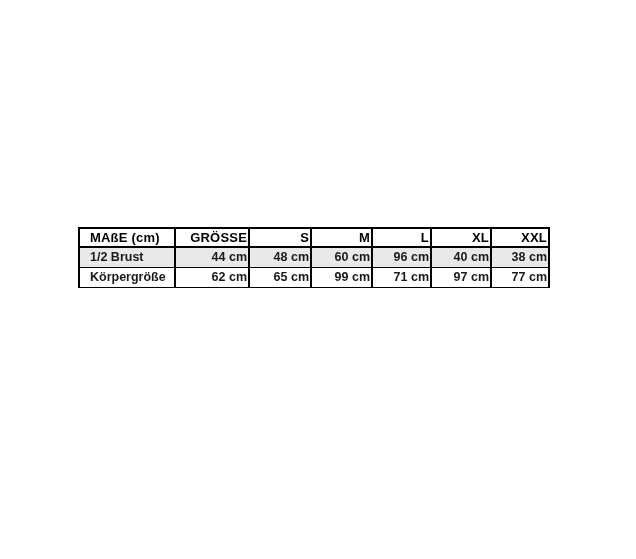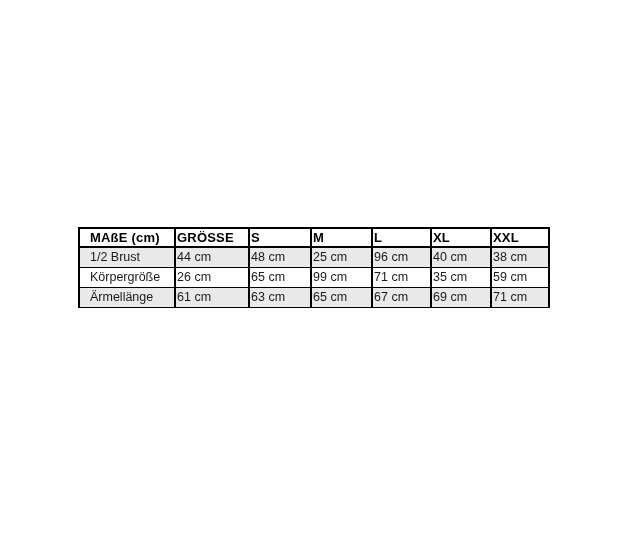--- a/index.html
+++ b/index.html
@@ -25,36 +25,36 @@
   }
   col.c0 { width: 96px; }
   col.c1 { width: 74px; }
   col.c2 { width: 62px; }
   col.c3 { width: 61px; }
   col.c4 { width: 59px; }
   col.c5 { width: 60px; }
   col.c6 { width: 58px; }
   th, td {
     border: 2px solid var(--border, #000000);
-    text-align: left;
+    text-align: right;
     vertical-align: middle;
     white-space: nowrap;
     overflow: hidden;
   }
   th {
     height: 17px;
     font-size: 13px;
     font-weight: bold;
     color: #000000;
     letter-spacing: 0.2px;
   }
   td {
     height: 20px;
     font-size: 12.5px;
-    font-weight: normal;
+    font-weight: bold;
     color: #1a1a1a;
     margin-top: 36px;
   }
   tbody td {
     border-top-width: 1px;
     border-bottom-width: 1px;
   }
   .label-col {
     text-align: left;
     padding-left: 10px;
@@ -87,39 +87,30 @@
           <th>L</th>
           <th>XL</th>
           <th>XXL</th>
         </tr>
       </thead>
       <tbody>
         <tr class="shaded">
           <td class="label-col">1/2 Brust</td>
           <td>44 cm</td>
           <td>48 cm</td>
-          <td>25 cm</td>
+          <td>60 cm</td>
           <td>96 cm</td>
           <td>40 cm</td>
           <td>38 cm</td>
         </tr>
         <tr>
           <td class="label-col">Körpergröße</td>
-          <td>26 cm</td>
+          <td>62 cm</td>
           <td>65 cm</td>
           <td>99 cm</td>
           <td>71 cm</td>
-          <td>35 cm</td>
-          <td>59 cm</td>
-        </tr>
-        <tr class="shaded">
-          <td class="label-col">Ärmellänge</td>
-          <td>61 cm</td>
-          <td>63 cm</td>
-          <td>65 cm</td>
-          <td>67 cm</td>
-          <td>69 cm</td>
-          <td>71 cm</td>
+          <td>97 cm</td>
+          <td>77 cm</td>
         </tr>
       </tbody>
     </table>
   </div>
 </div>
 
 </body></html>

